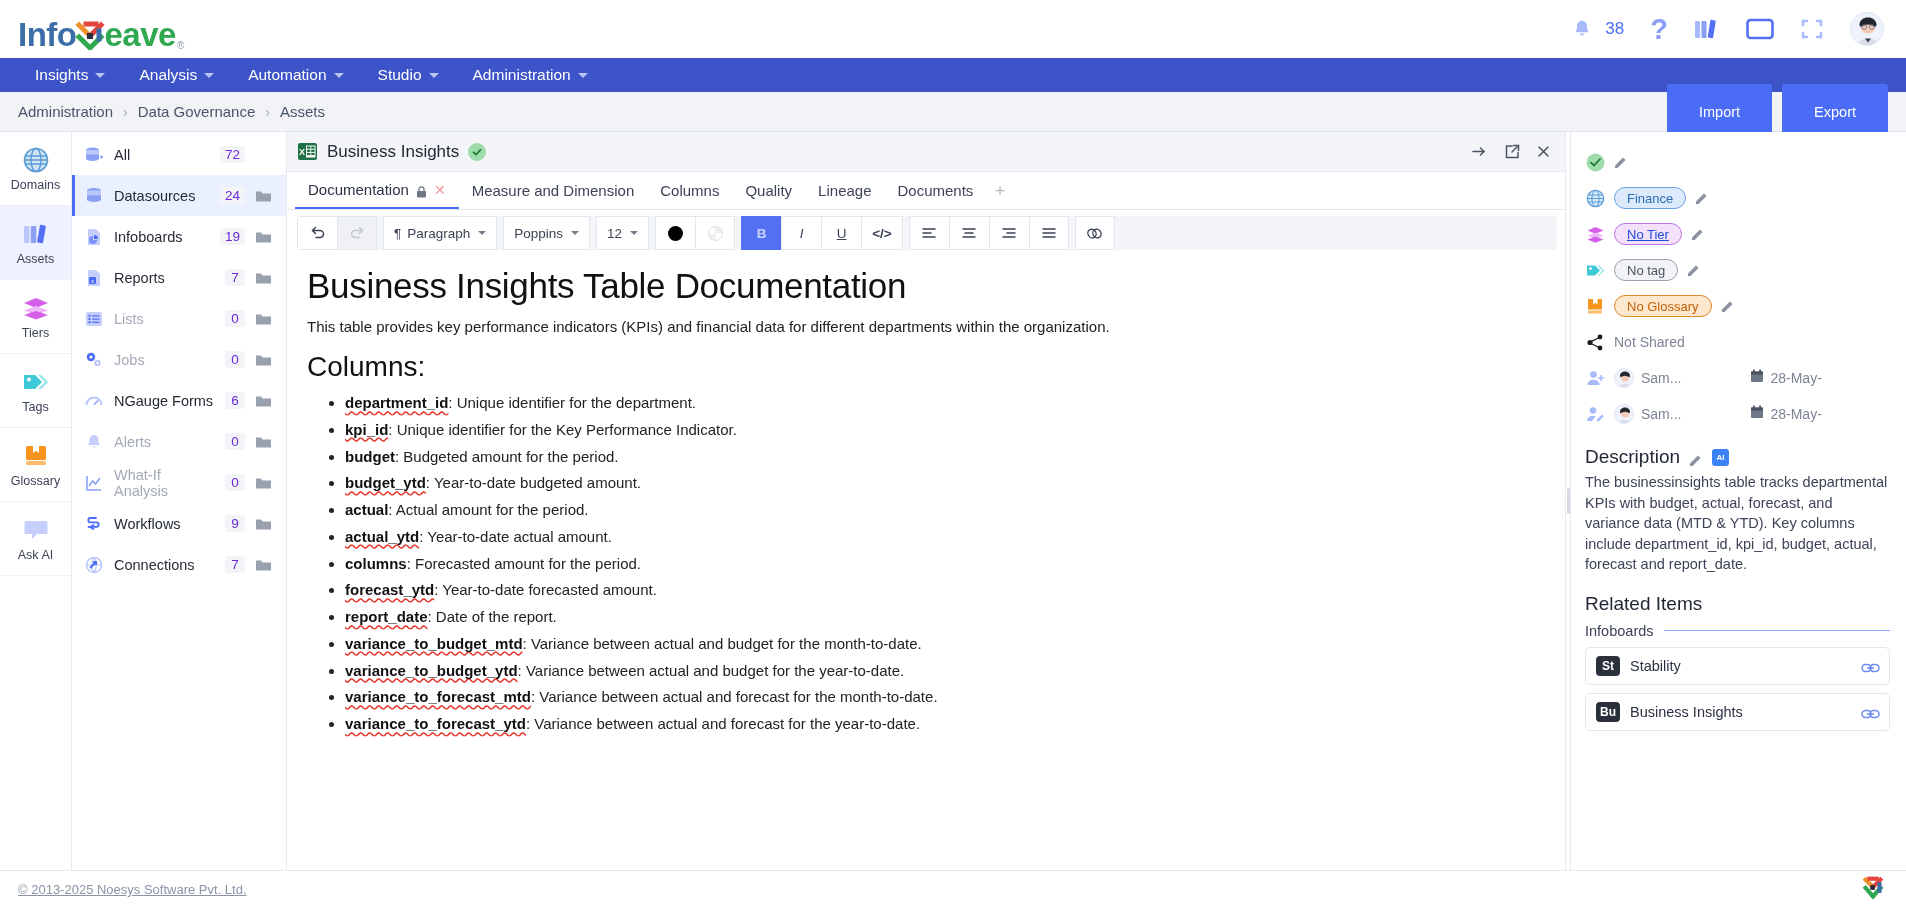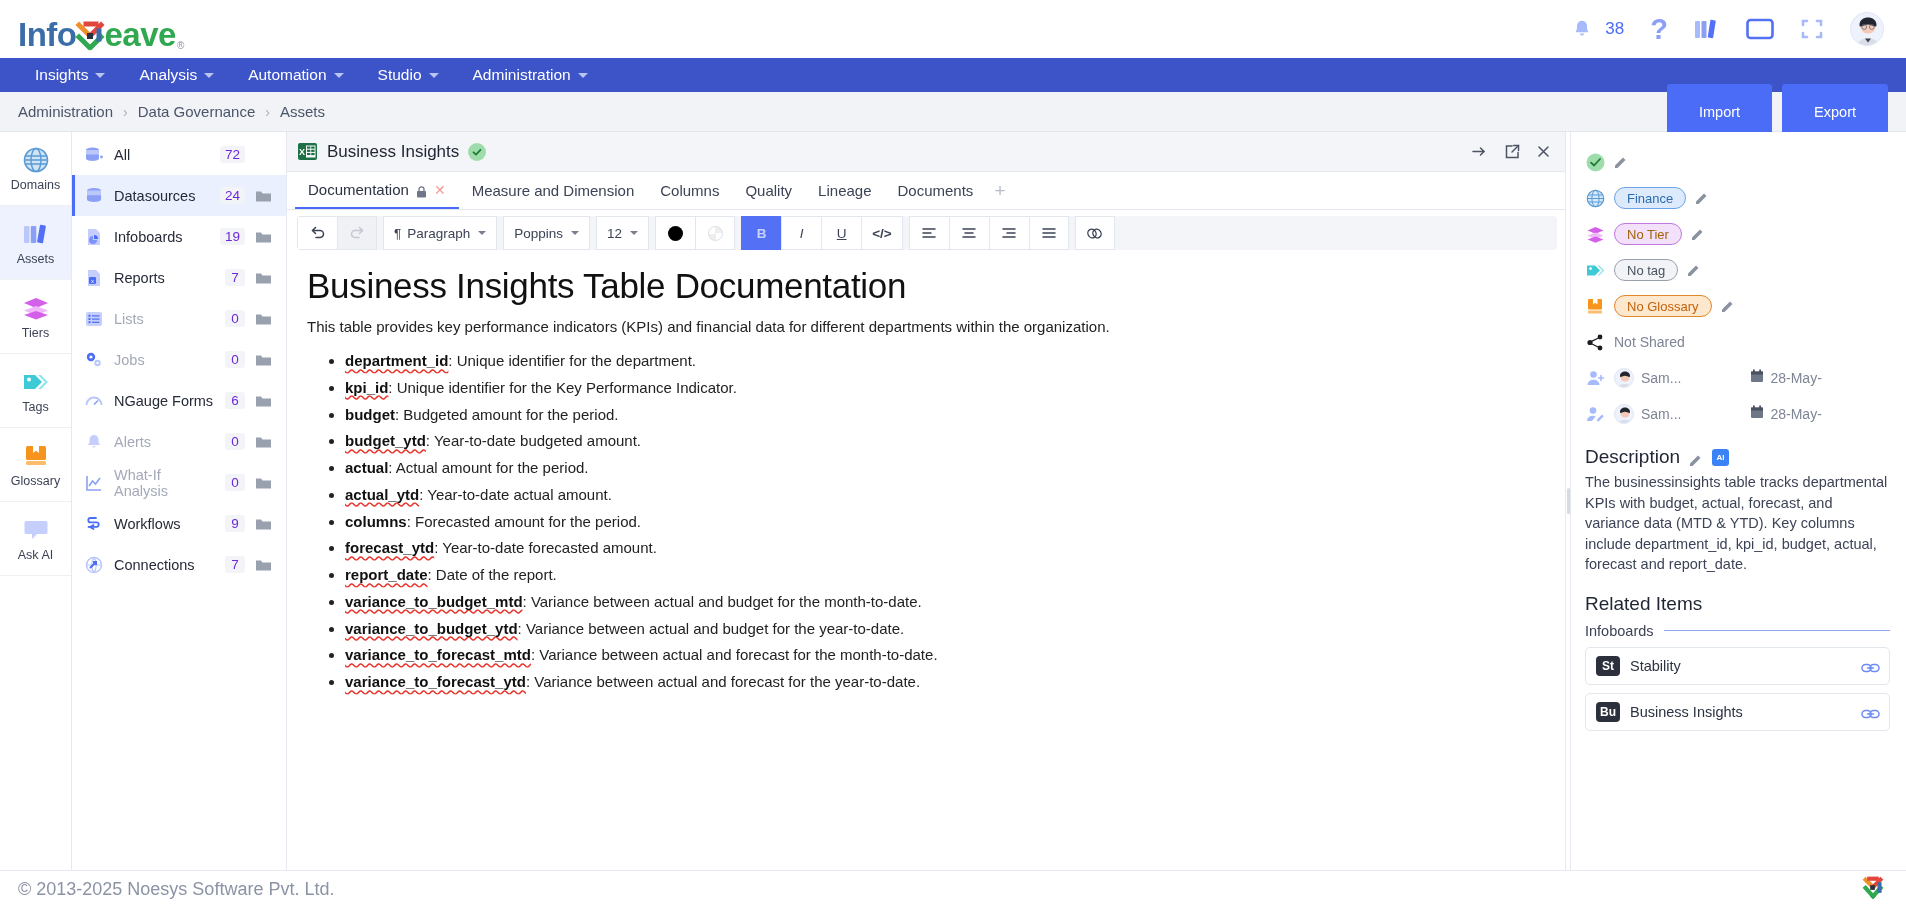--- a/index.html
+++ b/index.html
@@ -198,21 +198,21 @@
     width: 336px; background: #fff; border-left: 1px solid #e6e9ef;
     padding: 12px 16px 0 14px; overflow: hidden;
   }
   .meta-row { display: flex; align-items: center; gap: 9px; height: 36px; }
   .meta-ico { width: 20px; height: 20px; flex: 0 0 20px; display:flex;align-items:center;justify-content:center;}
   .pill {
     border-radius: 11px; padding: 2.5px 12px; font-size: 13px;
     border: 1px solid; display: inline-block;
   }
   .pill-finance { background: #ddeafc; border-color: #6ba4e8; color: #2b6cb0; }
-  .pill-notier  { background: #f3e0fb; border-color: #c277e0; color: #a16207; }
+  .pill-notier  { background: #f3e0fb; border-color: #c277e0; color: #1d4ed8; text-decoration: underline; }
   .pill-notag   { background: #f2f3f6; border-color: #9aa1ae; color: #4a5160; }
   .pill-noglos  { background: #fde8cd; border-color: #e2862a; color: #c2610a; }
   .pencil { width: 14px; height: 14px; cursor: pointer; }
   .meta-text { font-size: 14px; color: #7d8494; }
   .user-chip { display:flex; align-items:center; gap:7px; }
   .user-av { width:20px;height:20px;border-radius:50%;background:#e8eefc;overflow:hidden;position:relative;border:1px solid #e0e6f3;}
   .user-name { font-size: 14px; color: #7d8494; }
   .date-chip { display:flex; align-items:center; gap:6px; margin-left: 60px;}
   .date-text { font-size: 14px; color: #7d8494; }
 
@@ -236,21 +236,21 @@
   }
   .rel-name { flex: 1; font-size: 14.5px; color: #2b3242; }
   .rel-link { width:18px;height:12px; }
 
   
   .footer {
     height: 38px; border-top: 1px solid #e6e9ef;
     display: flex; align-items: center; justify-content: space-between;
     padding: 0 20px 0 18px; background: #fff;
   }
-  .copyright { font-size: 18px; color: #8b93a5; }
+  .copyright { font-size: 13px; color: #8b93a5; text-decoration: underline; }
 </style>
 </head>
 <body>
 
 <div class="topbar">
   <div class="logo">
     <span class="logo-text logo-info">Info</span>
     <span class="logo-mark">
       <svg viewBox="0 0 34 34" width="34" height="34">
         <g stroke-width="5" stroke-linecap="square" fill="none">
@@ -766,20 +766,21 @@
             <ellipse cx="6" cy="7.5" rx="4" ry="4.5" transform="rotate(-30 6 7.5)"></ellipse>
             <ellipse cx="11" cy="7.5" rx="4" ry="4.5" transform="rotate(-30 11 7.5)"></ellipse>
           </svg>
         </div>
       </div>
     </div>
 
     <div class="docbody">
       <h1 class="doc-h1">Business Insights Table Documentation</h1>
       <p class="doc-p">This table provides key performance indicators (KPIs) and financial data for different departments within the organization.</p>
+      <h2 class="doc-h2">Columns:</h2>
       <ul class="doc-ul" id="columns-list">
           <li><span class="kw">department_id</span><span>: Unique identifier for the department.</span></li>
           <li><span class="kw">kpi_id</span><span>: Unique identifier for the Key Performance Indicator.</span></li>
           <li><span class="kw clean">budget</span><span>: Budgeted amount for the period.</span></li>
           <li><span class="kw">budget_ytd</span><span>: Year-to-date budgeted amount.</span></li>
           <li><span class="kw clean">actual</span><span>: Actual amount for the period.</span></li>
           <li><span class="kw">actual_ytd</span><span>: Year-to-date actual amount.</span></li>
           <li><span class="kw clean">columns</span><span>: Forecasted amount for the period.</span></li>
           <li><span class="kw">forecast_ytd</span><span>: Year-to-date forecasted amount.</span></li>
           <li><span class="kw">report_date</span><span>: Date of the report.</span></li>

